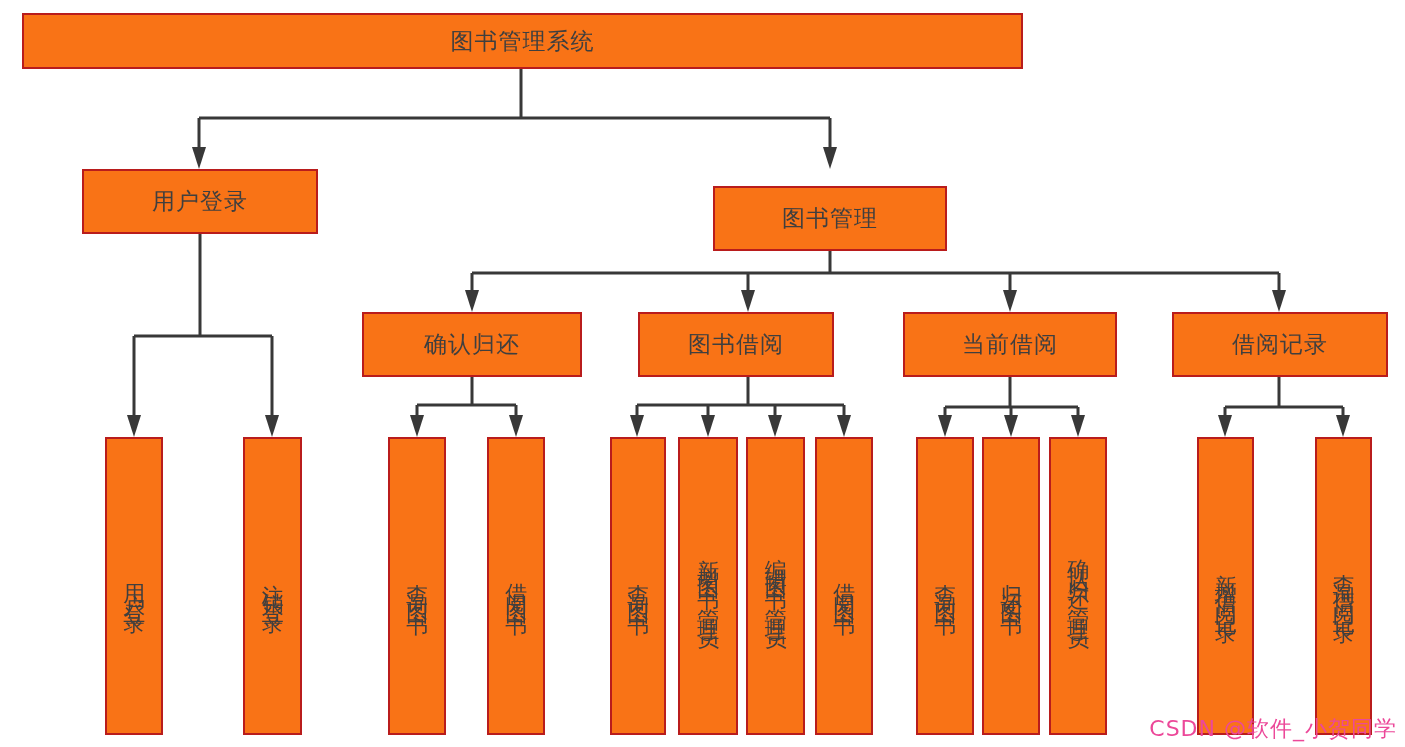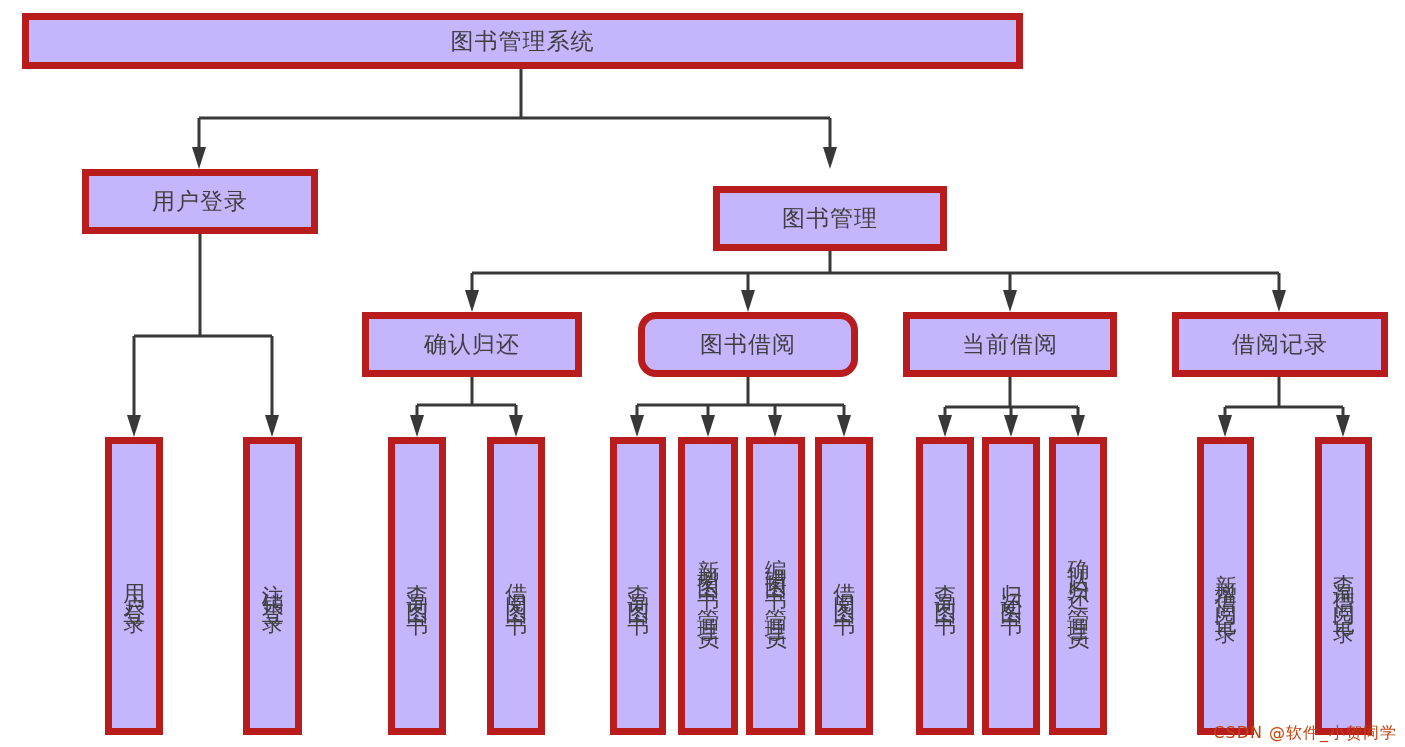--- a/index.html
+++ b/index.html
@@ -13,22 +13,22 @@
     overflow: hidden;
   }
   .connector-layer {
     position: absolute;
     left: 0; top: 0;
     width: 1405px; height: 747px;
   }
   .node {
     position: absolute;
     box-sizing: border-box;
-    border: 7px solid #b91c1c;
-    background: #c4b5fd;
+    border: 2px solid #b91c1c;
+    background: #f97316;
     display: flex;
     align-items: center;
     justify-content: center;
     overflow: hidden;
   }
   .hlabel {
     font-size: 23px;
     letter-spacing: 1px;
     white-space: nowrap;
   }
@@ -37,23 +37,23 @@
     text-orientation: mixed;
     font-size: 22px;
     letter-spacing: 10px;
     line-height: 1.2;
     white-space: nowrap;
   }
   .watermark {
     position: absolute;
     right: 8px;
     bottom: 3px;
-    font-size: 16px;
+    font-size: 22px;
     letter-spacing: 1px;
-    color: #c2410c;
+    color: #ec4899;
     z-index: 5;
     white-space: nowrap;
   }
 </style>
 </head>
 <body>
 
 <div class="canvas">
 
   <svg class="connector-layer" width="1405" height="747" viewBox="0 0 1405 747" aria-hidden="true">
@@ -95,21 +95,21 @@
   <div class="node" style="left:82px; top:169px; width:236px; height:65px;">
     <span class="hlabel">用户登录</span>
   </div>
   <div class="node" style="left:713px; top:186px; width:234px; height:65px;">
     <span class="hlabel">图书管理</span>
   </div>
 
   <div class="node" style="left:362px; top:312px; width:220px; height:65px;">
     <span class="hlabel">确认归还</span>
   </div>
-  <div class="node" style="left:638px; top:312px; width:220px; height:65px;border-radius:18px;">
+  <div class="node" style="left:638px; top:312px; width:196px; height:65px;">
     <span class="hlabel">图书借阅</span>
   </div>
   <div class="node" style="left:1172px; top:312px; width:216px; height:65px;">
     <span class="hlabel">借阅记录</span>
   </div>
   <div class="node" style="left:903px; top:312px; width:214px; height:65px;">
     <span class="hlabel">当前借阅</span>
   </div>
 
   <div class="node" style="left:105px; top:437px; width:58px; height:298px;">

